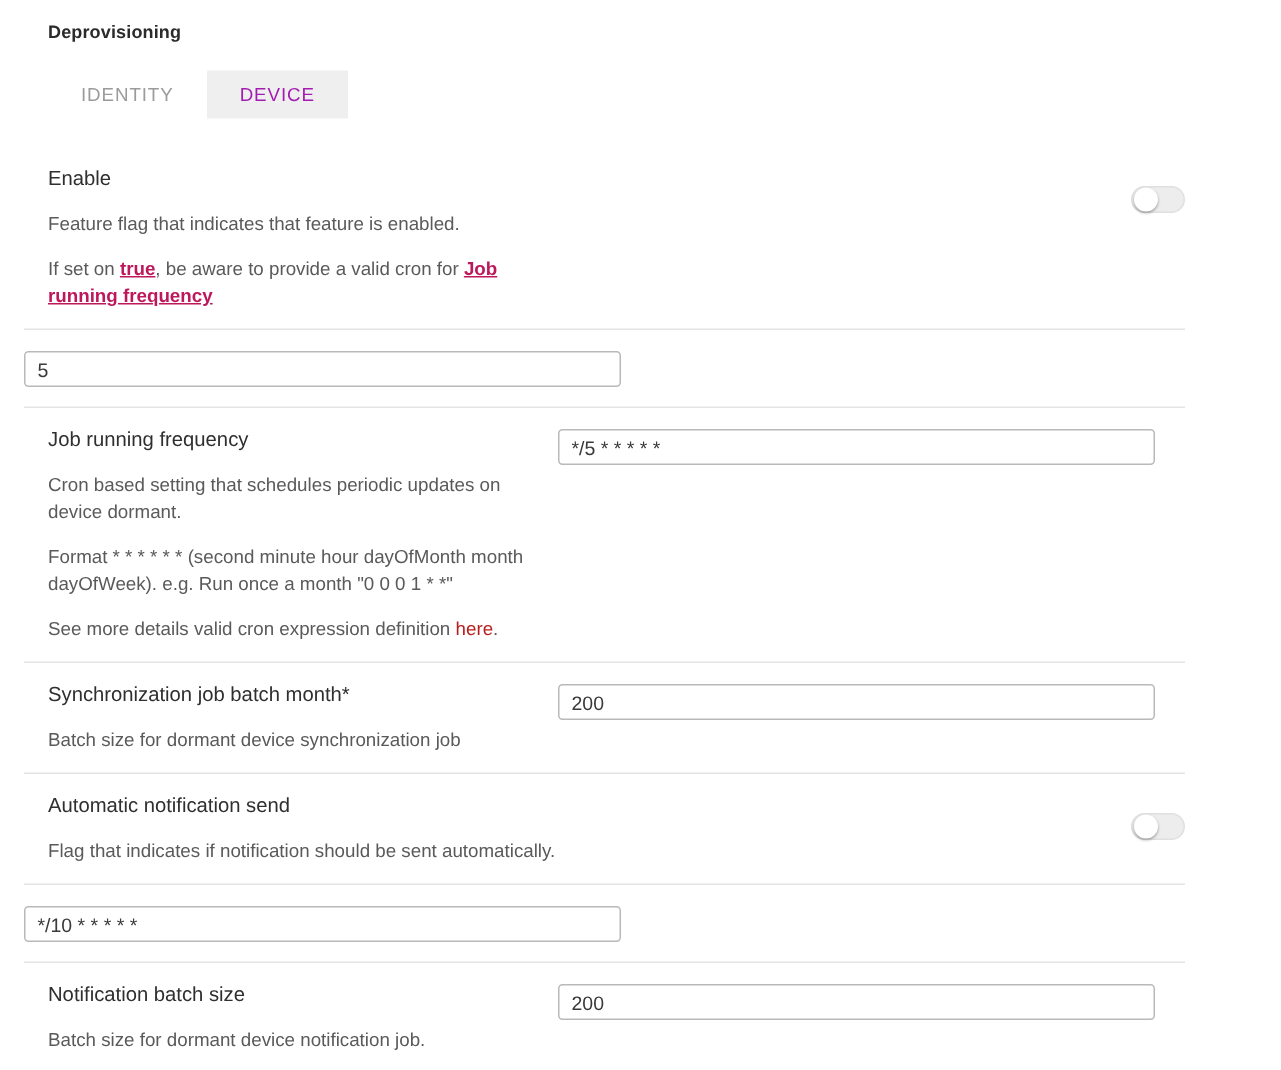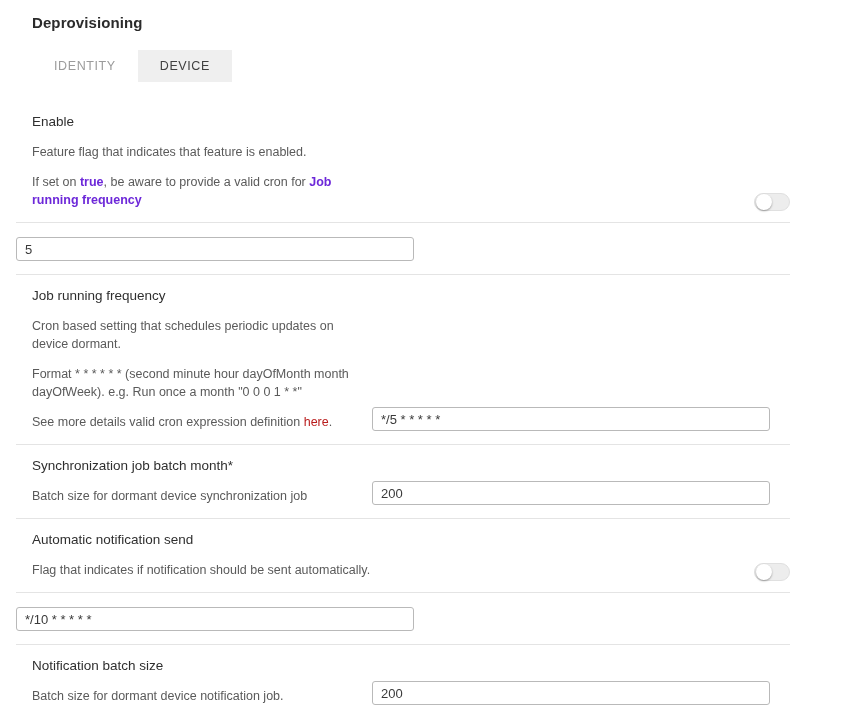--- a/index.html
+++ b/index.html
@@ -15,21 +15,21 @@
     overflow: hidden;
   }
   .page {
     position: relative;
     width: 854px;
     height: 713px;
     box-sizing: border-box;
     padding: 0;
   }
   .title {
-    font-size: 15px;
+    font-size: 12px;
     font-weight: bold;
     color: #2b2b2b;
     margin: 14px 0 0 32px;
     letter-spacing: 0.1px;
   }
   .tabs {
     display: flex;
     align-items: center;
     margin: 18px 0 0 32px;
     height: 34px;
@@ -40,33 +40,33 @@
     color: #9b9b9b;
     padding: 9px 22px;
     cursor: pointer;
     user-select: none;
     background: transparent;
     border: none;
     font-family: "Liberation Sans", sans-serif;
   }
   .tab.active {
     background: #efefef;
-    color: #404040;
+    color: #a21caf;
     font-weight: normal;
   }
   .rows {
     margin-top: 22px;
   }
   .row {
     position: relative;
     padding: 12px 0 13px 0;
     margin: 0 64px 0 16px;
     border-top: 1px solid #e4e4e4;
     display: flex;
-    align-items: flex-end;
+    align-items: flex-start;
   }
   .row.first {
     border-top: none;
     padding-top: 8px;
   }
   .row .left {
     width: 356px;
     padding-left: 16px;
     box-sizing: border-box;
   }
@@ -81,21 +81,22 @@
     line-height: 18px;
   }
   .desc {
     font-size: 12.5px;
     color: #5a5a5a;
     line-height: 18px;
     margin: 12px 0 0 0;
   }
   .desc .b {
     font-weight: bold;
-    color: #6d28d9;
+    color: #be185d;
+    text-decoration: underline;
   }
   .desc a {
     color: #b91c1c;
     text-decoration: none;
   }
   input.text-field {
     width: 398px;
     height: 24px;
     box-sizing: border-box;
     border: 1px solid #b9b9b9;

